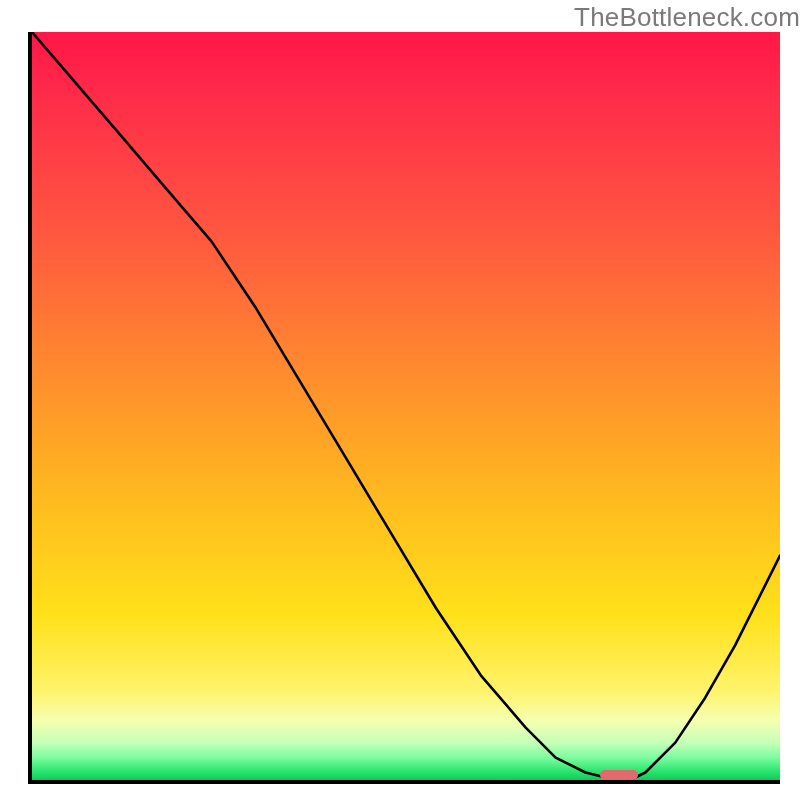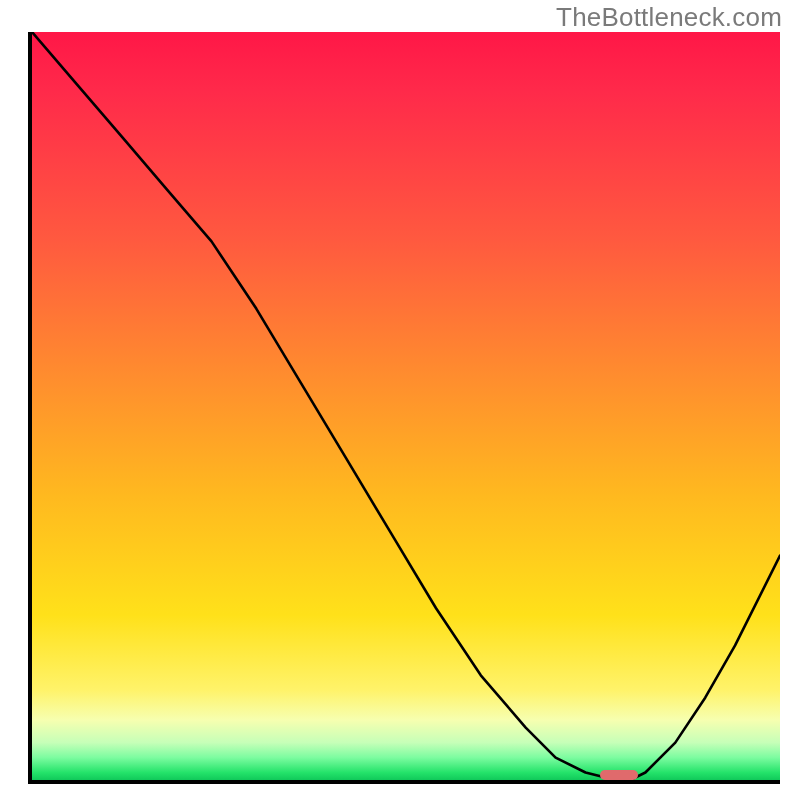--- a/index.html
+++ b/index.html
@@ -11,21 +11,21 @@
     font-family: Arial, Helvetica, sans-serif;
   }
   .stage {
     position: relative;
     width: 800px;
     height: 800px;
   }
   .watermark {
     position: absolute;
     top: 2px;
-    right: 18px;
+    right: 0;
     font-size: 26px;
     font-weight: 500;
     color: #7a7a7a;
     letter-spacing: 0.2px;
   }
   .plot-area {
     position: absolute;
     left: 28px;
     top: 32px;
     width: 752px;

